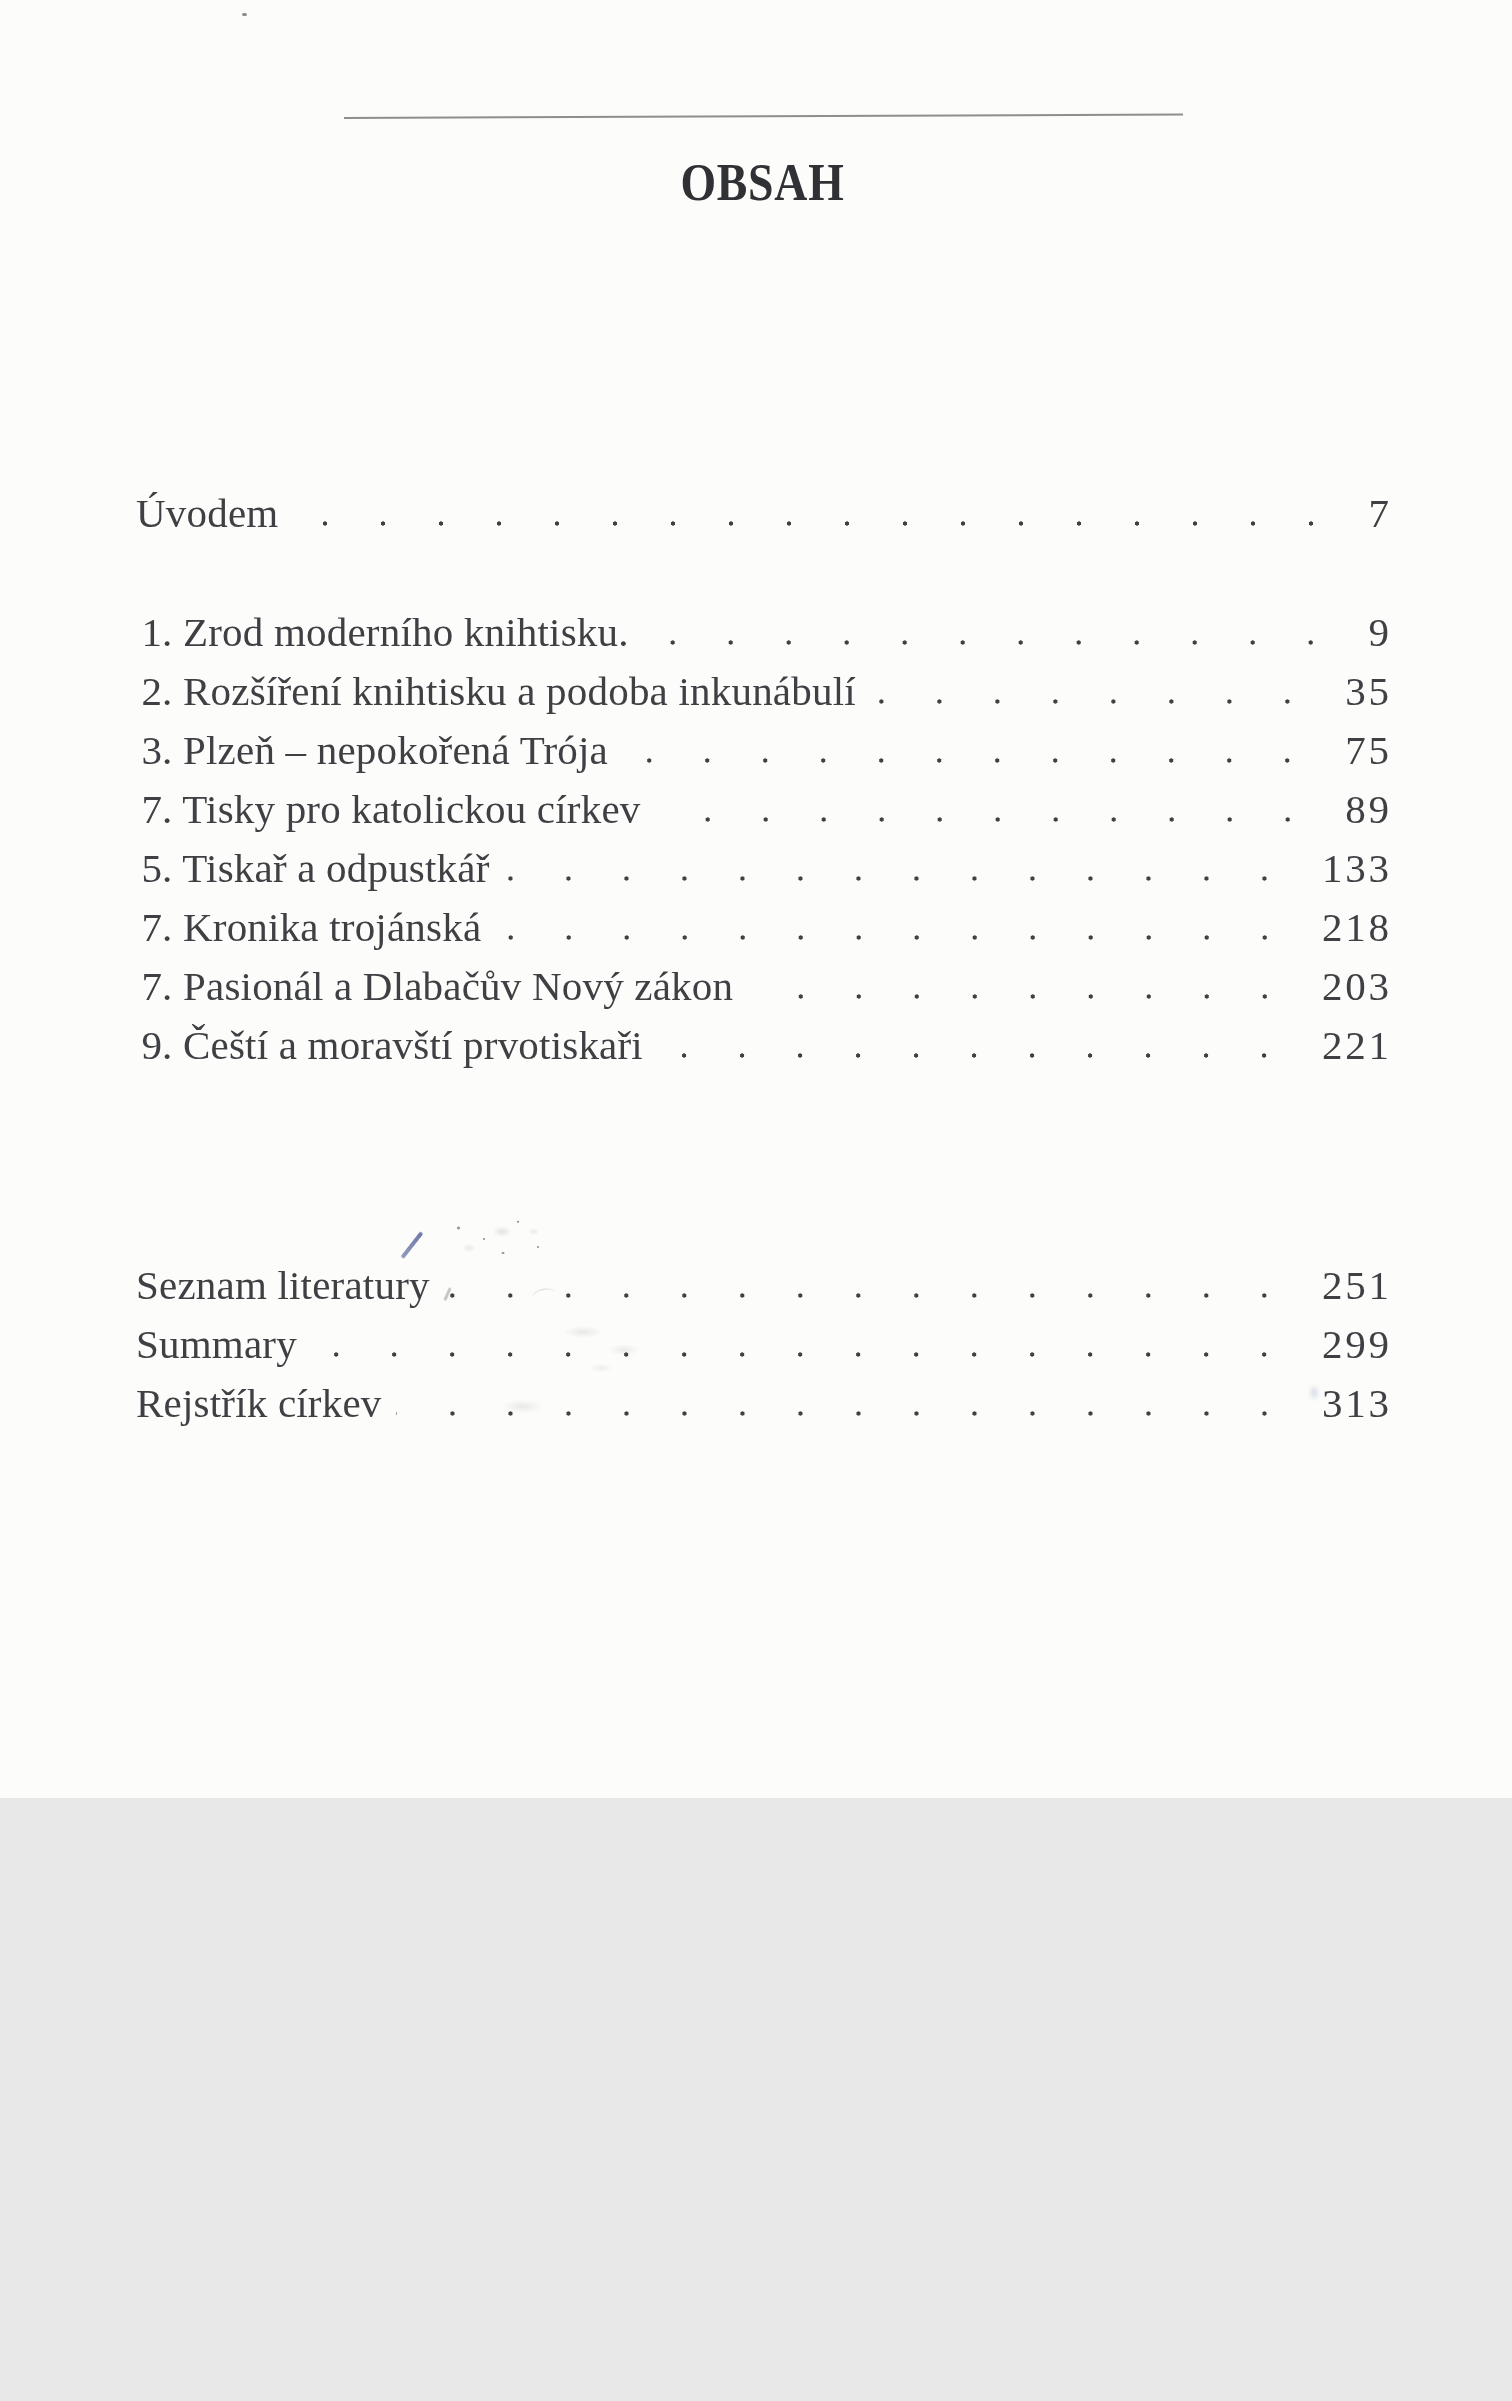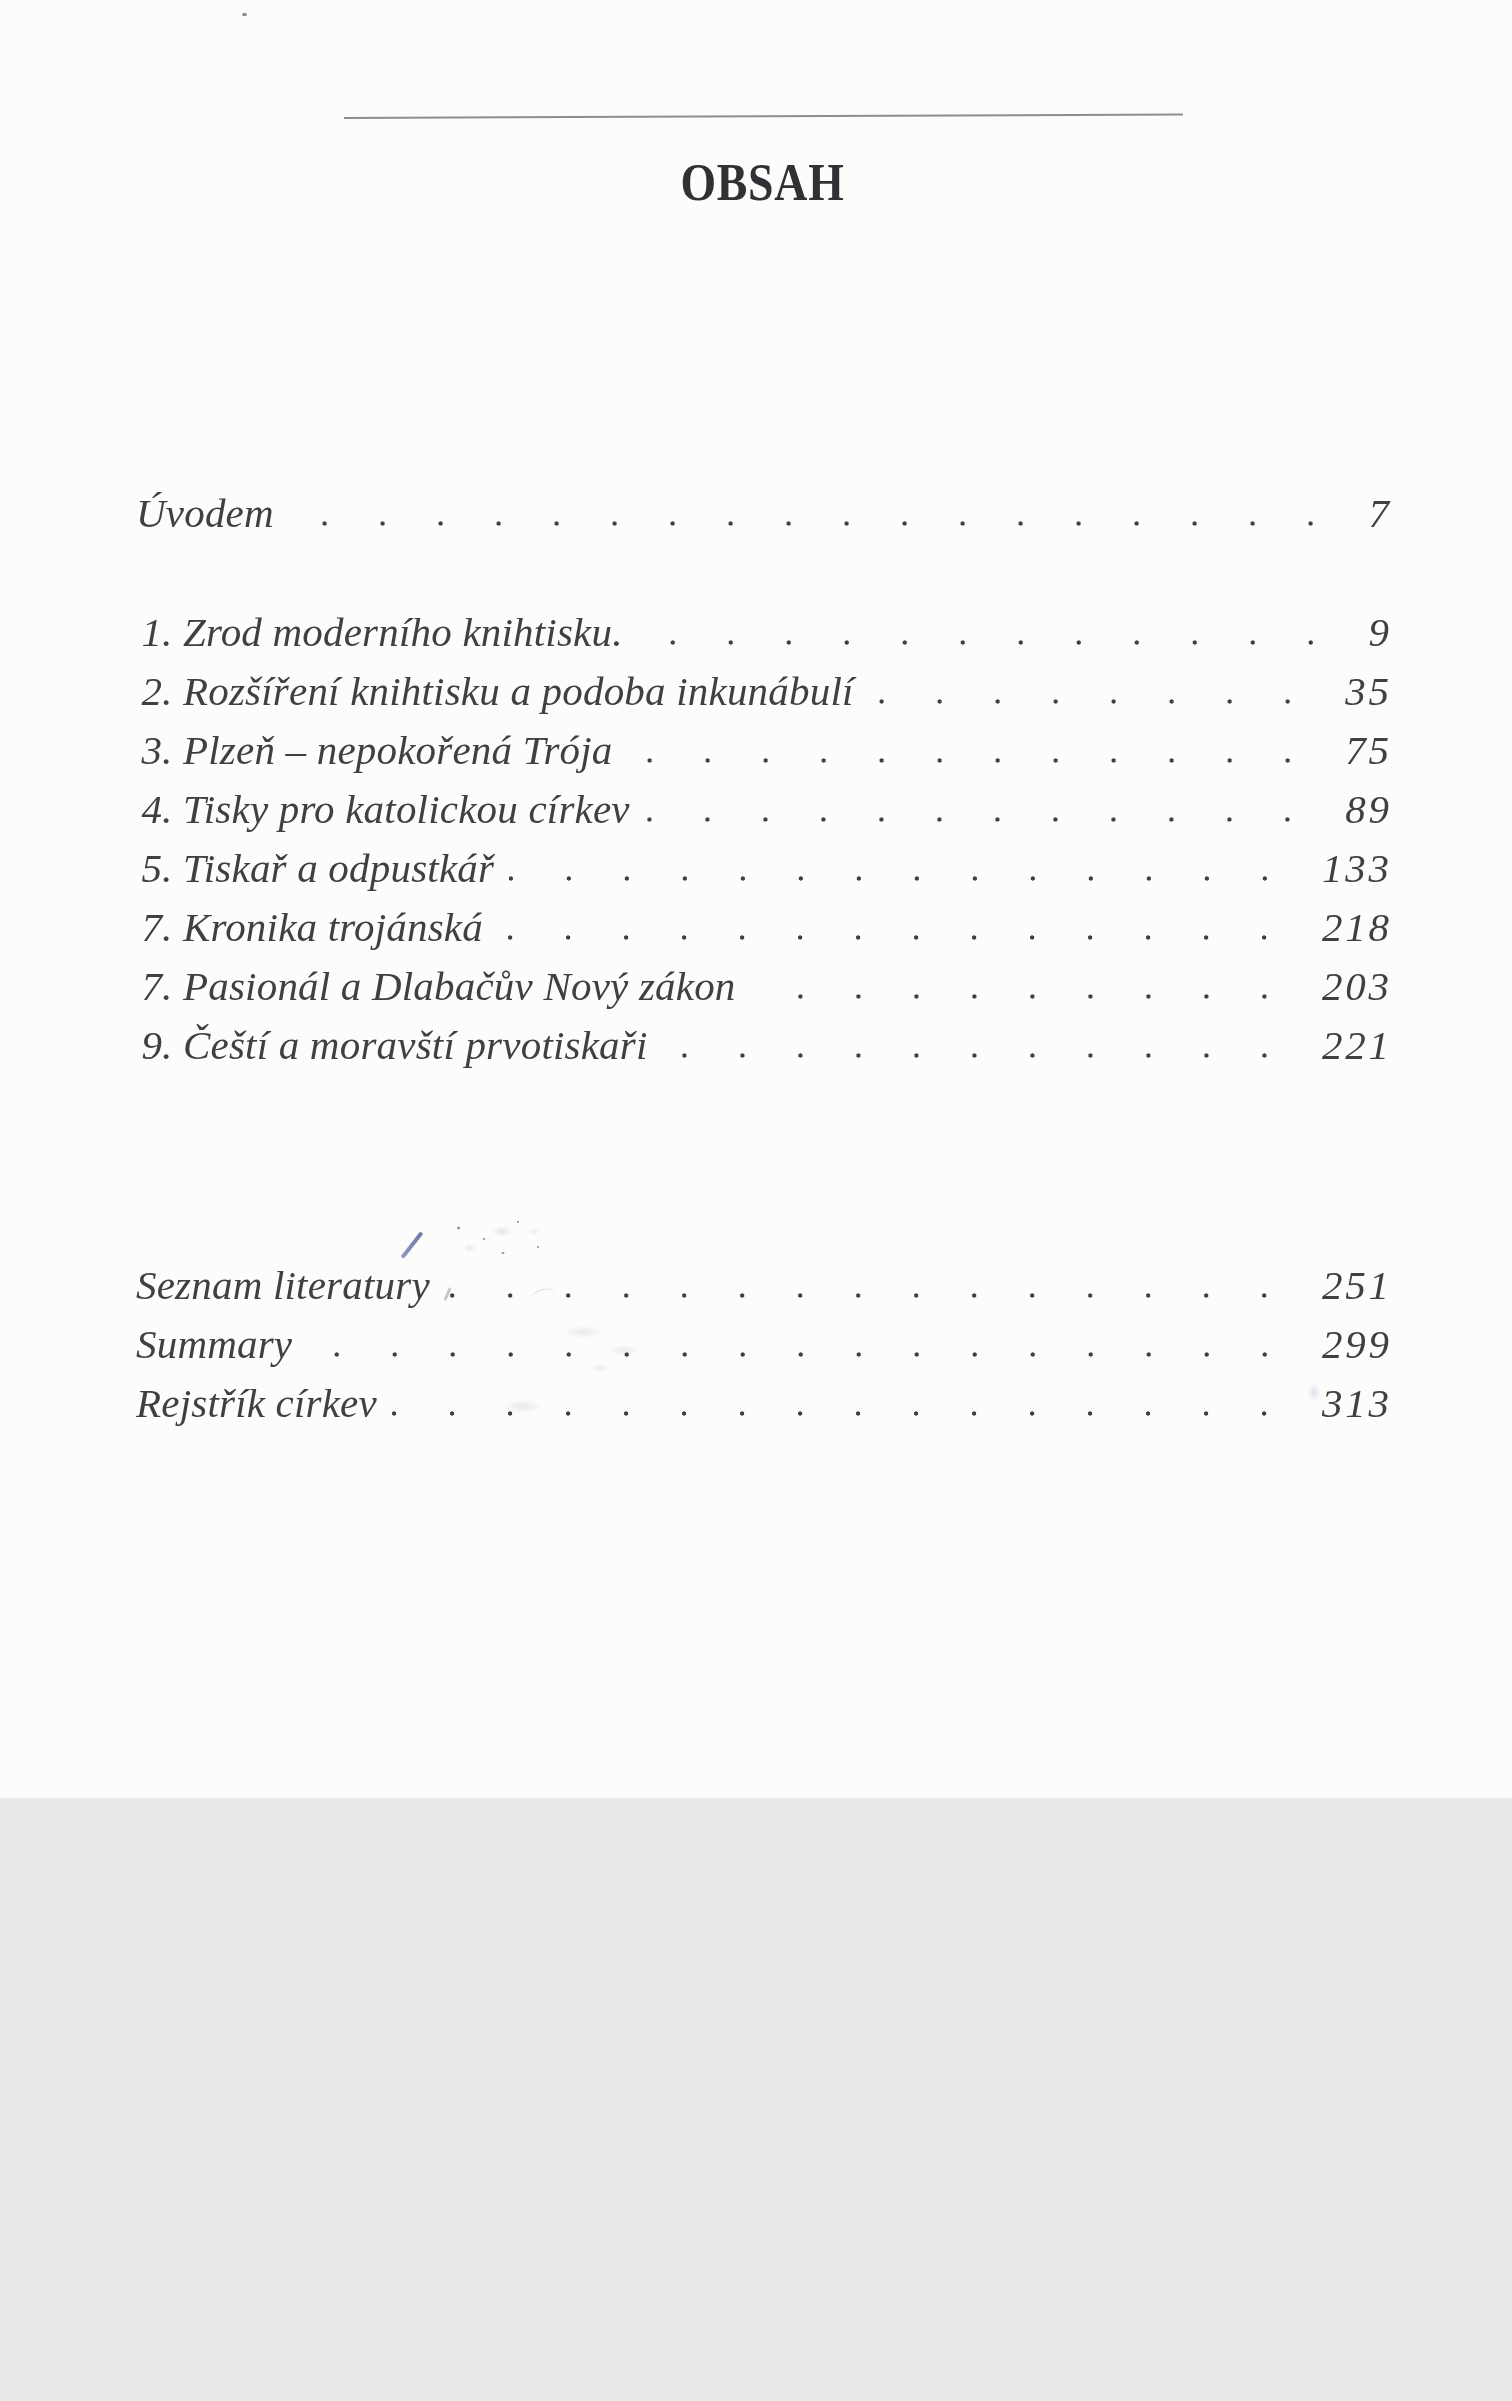--- a/index.html
+++ b/index.html
@@ -21,21 +21,21 @@
     text-align:center;
     font-size:52px;line-height:57px;font-weight:700;
     letter-spacing:0.9px;color:#2f3134;
     transform:scaleX(0.88);
   }
   
   .toc{
     position:absolute;left:136px;top:0;width:1253px;
     font-size:41px;color:#3e4044;letter-spacing:0.2px;
   }
-  .group{position:absolute;left:0;width:1253px;font-style:italic;}
+  .group{position:absolute;left:0;width:1253px;}
   .g-intro{top:484px;}
   .g-chapters{top:603px;}
   .g-back{top:1256px;}
   .row{
     display:flex;align-items:baseline;
     height:59px;line-height:59px;
     white-space:nowrap;
   }
   .g-chapters .row .label{padding-left:5.4px;}
   .label{flex:0 0 auto;padding-right:9px;}
@@ -125,21 +125,21 @@
         <span class="label">2. Rozšíření knihtisku a podoba inkunábulí</span>
         <span class="leader"></span>
         <span class="num">35</span>
       </div>
       <div class="row">
         <span class="label">3. Plzeň – nepokořená Trója</span>
         <span class="leader"></span>
         <span class="num">75</span>
       </div>
       <div class="row">
-        <span class="label">4. Tisky pro katolickou církev</span>
+        <span class="label">7. Tisky pro katolickou církev</span>
         <span class="leader"></span>
         <span class="num">89</span>
       </div>
       <div class="row">
         <span class="label">5. Tiskař a odpustkář</span>
         <span class="leader"></span>
         <span class="num">133</span>
       </div>
       <div class="row">
         <span class="label">7. Kronika trojánská</span>

